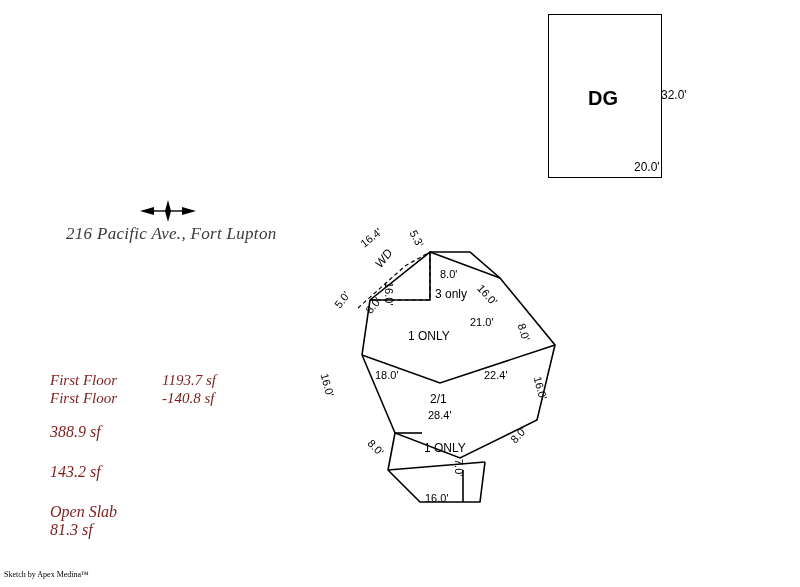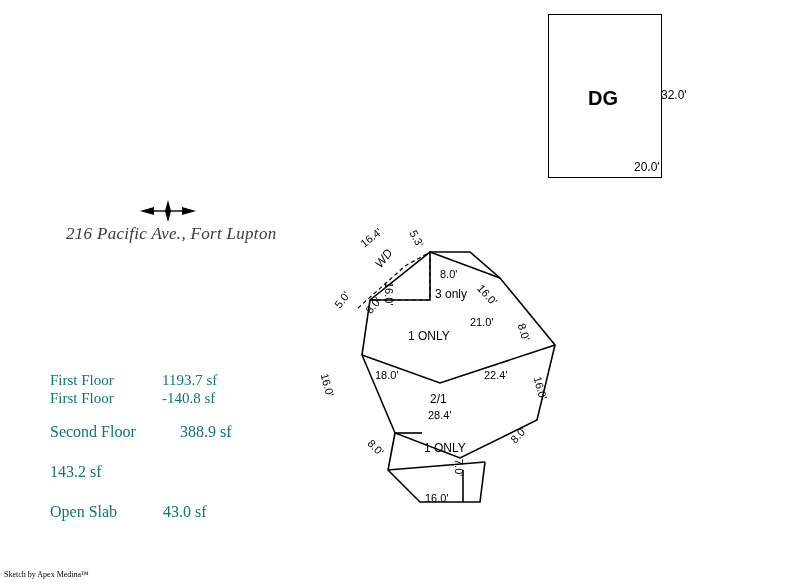--- a/index.html
+++ b/index.html
@@ -28,39 +28,40 @@
     white-space: nowrap;
     letter-spacing: 0.3px;
   }
 
   
   #areas {
     left: 50px;
     top: 372px;
     width: 270px;
     font-family: "Liberation Serif", serif;
-    color: #0f766e;
+    font-style: italic;
+    color: #7f1d1d;
   }
   .area-row {
     display: flex;
     align-items: baseline;
     white-space: nowrap;
   }
   .area-label { display: inline-block; }
   .area-value { display: inline-block; }
 
   .row-a { font-size: 15px; margin-bottom: 1px; }
   .row-a .area-label { width: 112px; }
   .row-b { font-size: 15px; margin-bottom: 16px; }
   .row-b .area-label { width: 112px; }
   .row-c { font-size: 16px; margin-bottom: 22px; }
   .row-c .area-label { width: 130px; }
   .row-d { font-size: 16px; margin-bottom: 22px; }
   .row-d .area-label { width: 113px; }
-  .row-e { font-size: 16px; }
+  .row-e { font-size: 16px; flex-direction: column; }
   .row-e .area-label { width: 113px; }
 
   
   #footer {
     left: 4px;
     top: 570px;
     font-family: Liberation Serif, serif;
     font-size: 8px;
     color: #000000;
     white-space: nowrap;
@@ -138,29 +139,28 @@
   <div id="areas" class="abs">
     <div class="area-row row-a">
       <span class="area-label">First Floor</span>
       <span class="area-value">1193.7 sf</span>
     </div>
     <div class="area-row row-b">
       <span class="area-label">First Floor</span>
       <span class="area-value">-140.8 sf</span>
     </div>
     <div class="area-row row-c">
-      <span class="area-label">Second Floor</span>
       <span class="area-value">388.9 sf</span>
     </div>
     <div class="area-row row-d">
       <span class="area-value">143.2 sf</span>
     </div>
     <div class="area-row row-e">
       <span class="area-label">Open Slab</span>
-      <span class="area-value">43.0 sf</span>
+      <span class="area-value">81.3 sf</span>
     </div>
   </div>
 
   <div id="footer" class="abs">Sketch by Apex Medina™</div>
 
   <div id="dg-box" class="abs"></div>
   <div id="dg-label" class="abs">DG</div>
   <div id="dg-right-dim" class="abs">32.0'</div>
   <div id="dg-bottom-dim" class="abs">20.0'</div>
 

